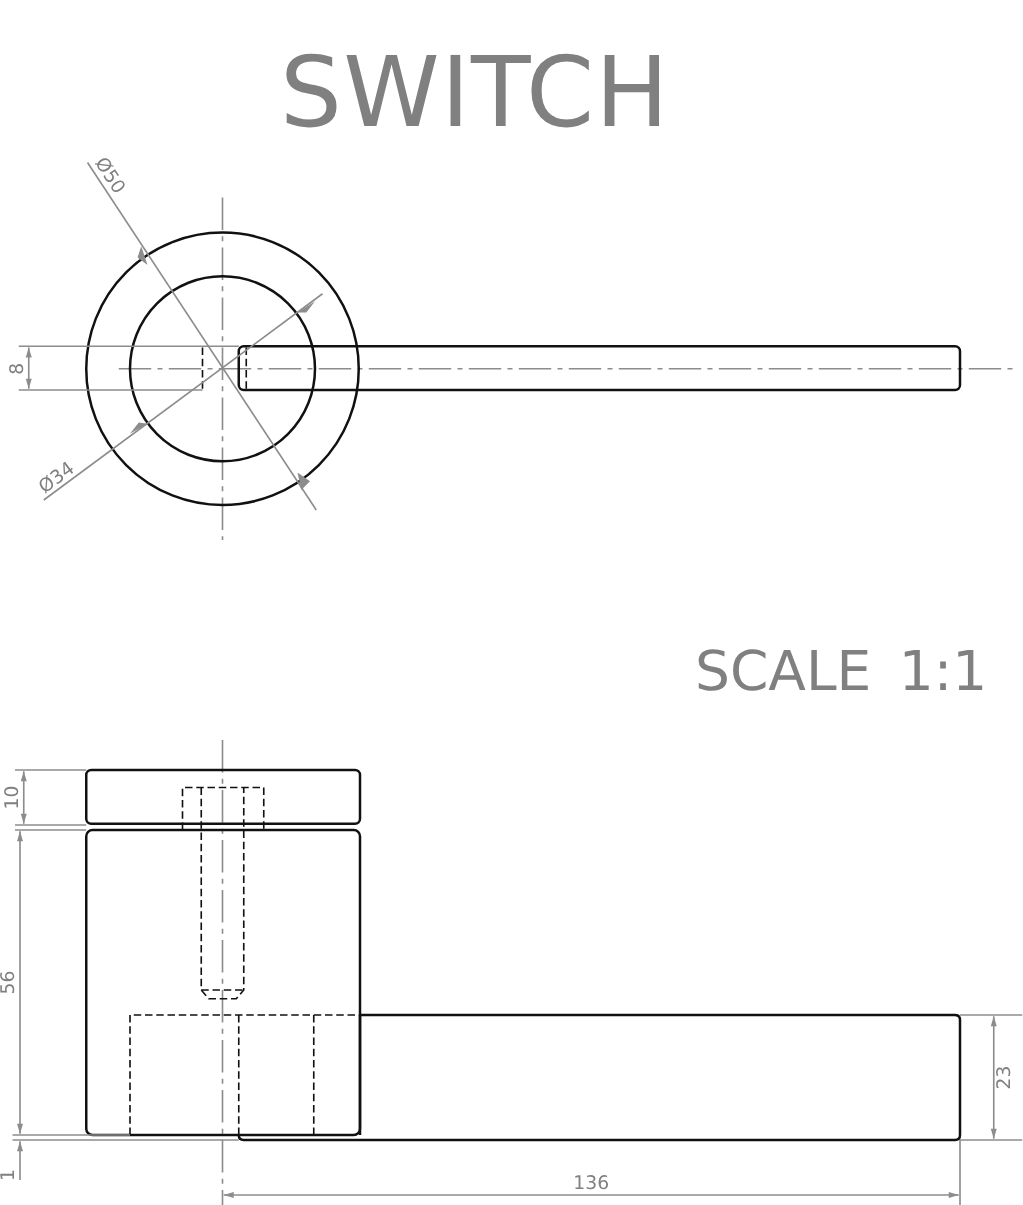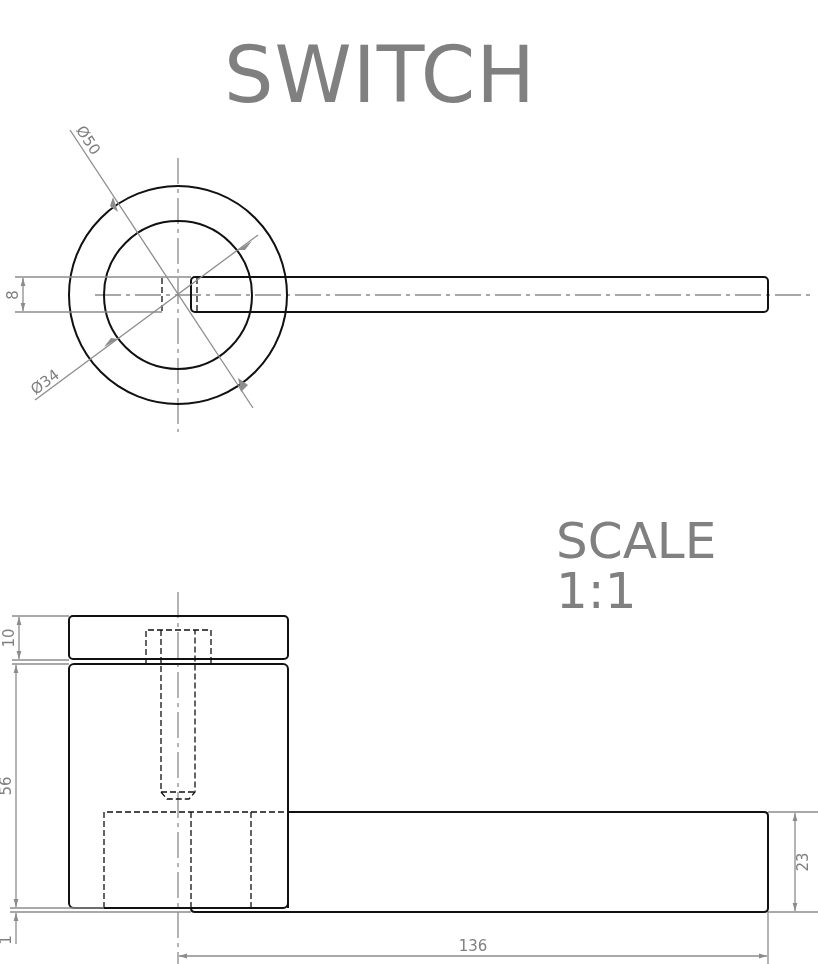--- a/index.html
+++ b/index.html
@@ -1,18 +1,18 @@
 <!DOCTYPE html>
 <html><head>
 <meta charset="utf-8">
 <style>
   html, body { margin: 0; padding: 0; background: #ffffff; }
   body { width: 818px; height: 964px; position: relative; overflow: hidden; font-family: "DejaVu Sans", sans-serif; }
   .title { position: absolute; left: 0; width: 760px; top: 36px; text-align: center; font-size: 78px; color: #808080; letter-spacing: 1px; line-height: 1; font-family: "DejaVu Sans", sans-serif; }
-  .scale { position: absolute; left: 556px; top: 516px; font-size: 50px; color: #808080; line-height: 1; font-family: "DejaVu Sans", sans-serif; word-spacing: 8px; }
+  .scale { position: absolute; left: 556px; top: 516px; font-size: 44px; color: #808080; line-height: 1; font-family: "DejaVu Sans", sans-serif; word-spacing: 8px; }
   svg.drawing { position: absolute; left: 0; top: 0; }
   .obj { fill: none; stroke: #111; stroke-width: 2; }
   .hid { fill: none; stroke: #111; stroke-width: 1.3; stroke-dasharray: 6 3; }
   .ctr { fill: none; stroke: #8c8c8c; stroke-width: 1.3; stroke-dasharray: 26 5 4 5; }
   .dim { fill: none; stroke: #8c8c8c; stroke-width: 1.3; }
   .arrow { fill: #8c8c8c; }
   .dimtxt { fill: #808080; font-family: "DejaVu Sans", sans-serif; font-size: 15px; }
 </style>
 </head>
 <body>

